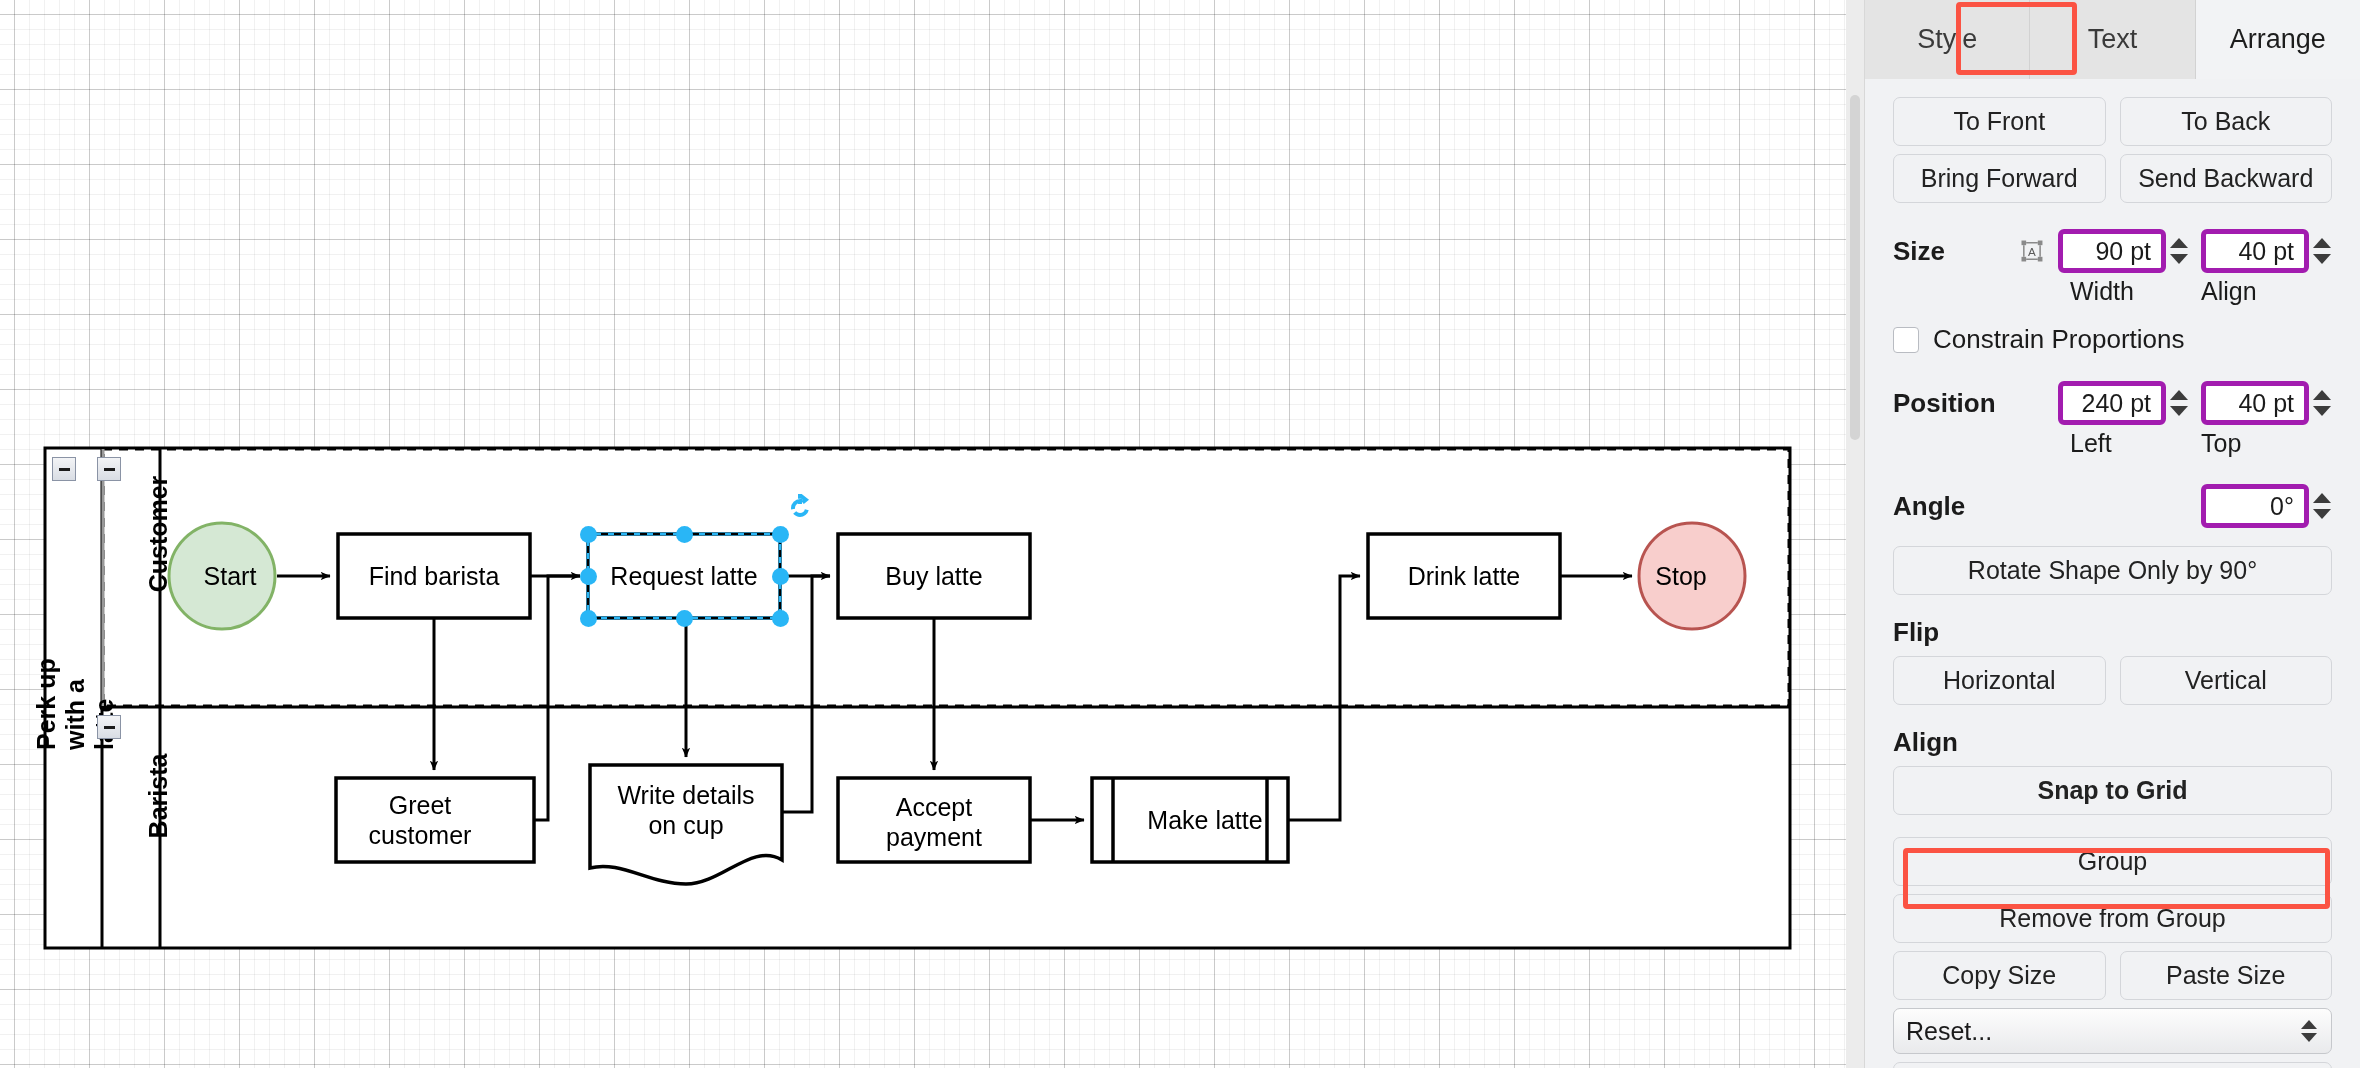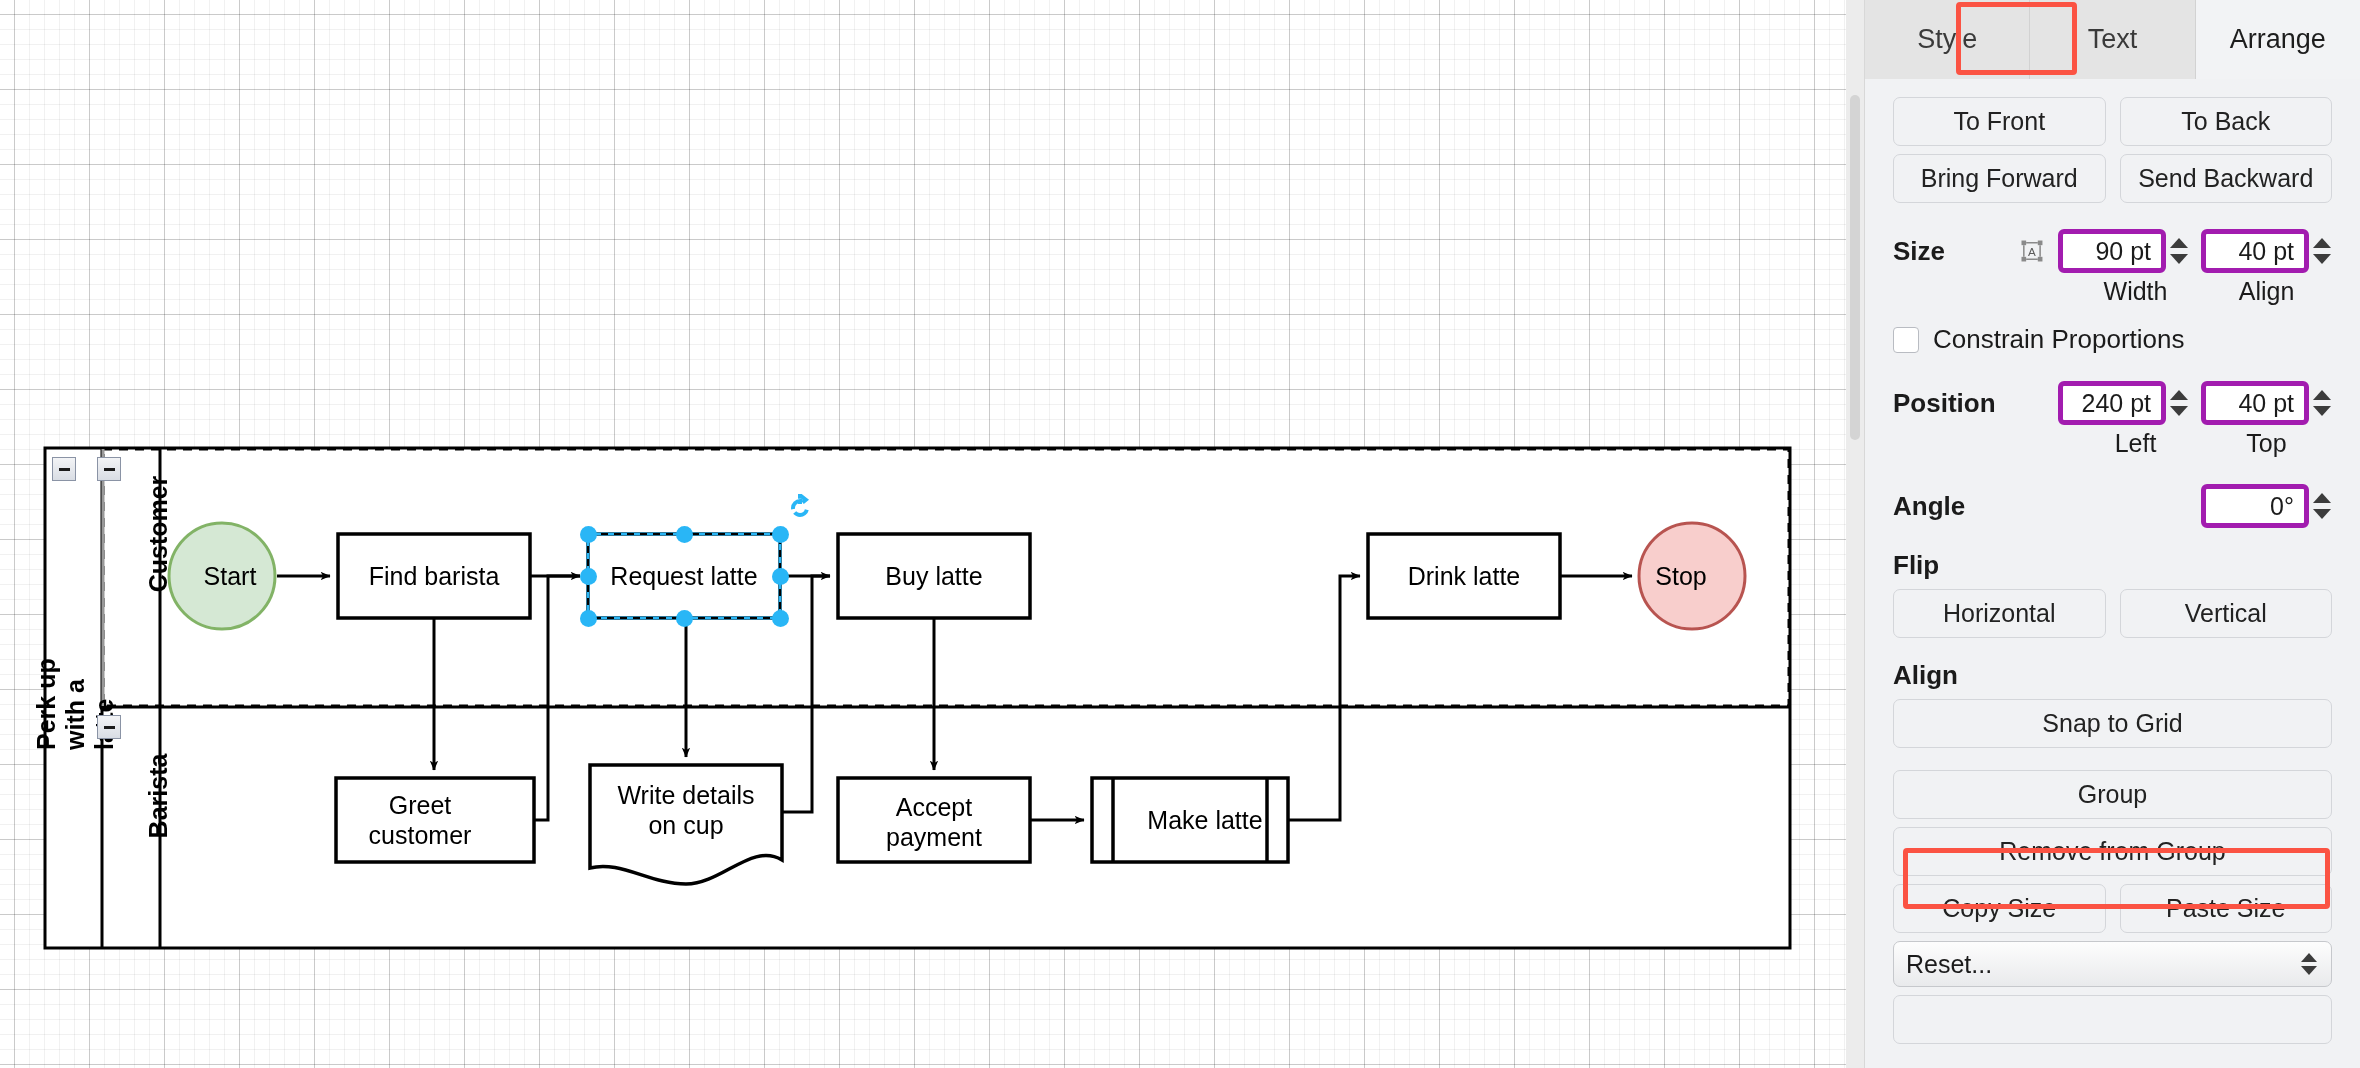--- a/index.html
+++ b/index.html
@@ -117,21 +117,21 @@
     font-size:25px;color:#1b1b1b;
   }
   .stepper{
     width:20px;height:44px;margin-left:3px;
     display:flex;flex-direction:column;align-items:center;justify-content:center;gap:6px;
   }
   .stepper .up{width:0;height:0;border-left:9px solid transparent;border-right:9px solid transparent;border-bottom:10px solid #3c3c3c;}
   .stepper .dn{width:0;height:0;border-left:9px solid transparent;border-right:9px solid transparent;border-top:10px solid #3c3c3c;}
 
   .sub-labels{display:flex;margin-top:4px;}
-  .sub-lbl{font-size:25px;color:#1b1b1b;text-align:center;}
+  .sub-lbl{font-size:25px;color:#1b1b1b;text-align:left;}
 
   .check-row{display:flex;align-items:center;margin-top:18px;}
   .checkbox{
     width:24px;height:24px;border:1px solid #b9bcc2;border-radius:4px;background:#fff;
   }
   .check-lbl{font-size:26px;color:#1b1b1b;margin-left:14px;}
 
   .section-hdr{font-size:26px;font-weight:bold;color:#1b1b1b;margin-top:22px;}
 
   .select-box{
@@ -401,33 +401,38 @@
         <div class="spacer-flex"></div>
         <div class="num-group">
           <div class="num-input">0°</div>
           <div class="stepper">
               <div class="up"></div>
               <div class="dn"></div>
             </div>
         </div>
       </div>
 
+      <div class="btn-row">
+        <div class="pbtn full">
+            <span>Rotate Shape Only by 90°</span>
+          </div>
+      </div>
 
       <div class="section-hdr">Flip</div>
       <div class="btn-row" style="margin-top:8px;">
         <div class="pbtn">
             <span>Horizontal</span>
           </div>
         <div class="pbtn">
             <span>Vertical</span>
           </div>
       </div>
 
       <div class="section-hdr">Align</div>
-      <div class="btn-row" style="margin-top:8px;">
+      <div class="btn-row" style="margin-top:8px;font-weight:bold;">
         <div class="pbtn full">
             <span>Snap to Grid</span>
           </div>
       </div>
 
       <div class="btn-row" style="margin-top:22px;">
         <div class="pbtn full">
             <span>Group</span>
           </div>
       </div>

